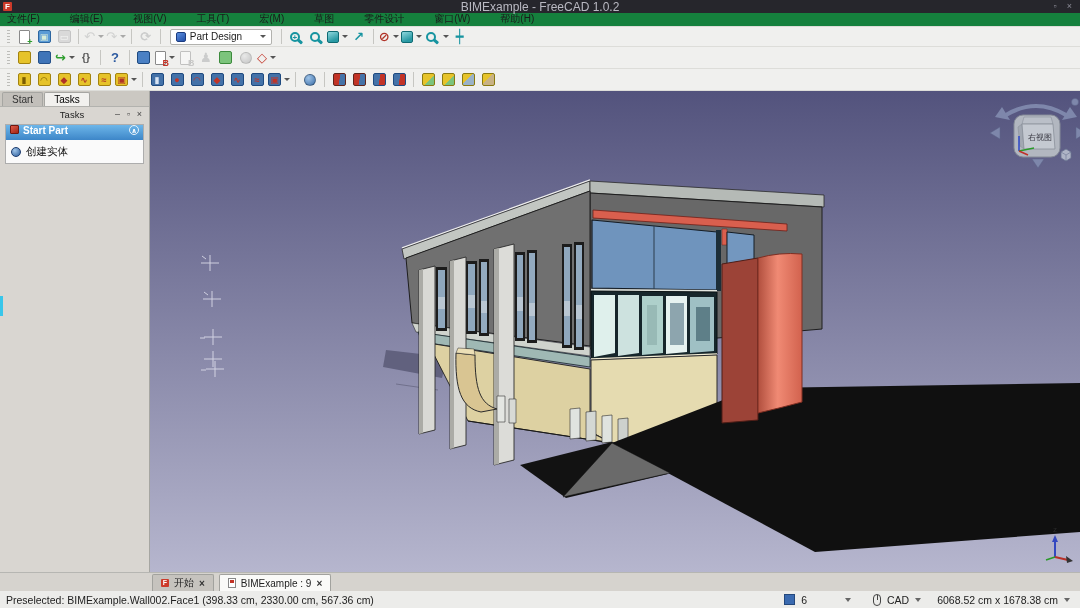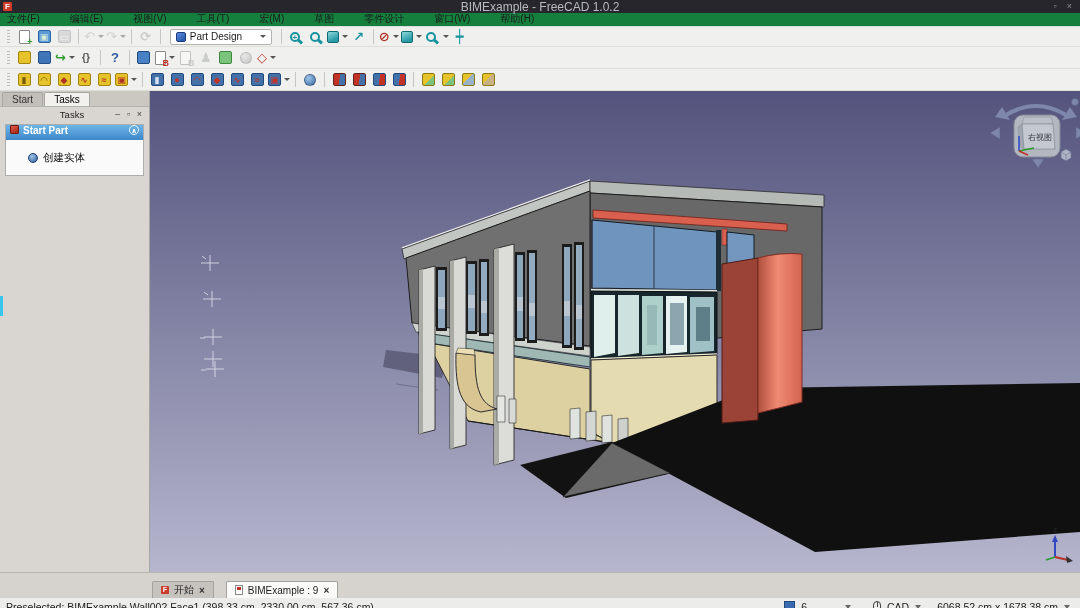--- a/index.html
+++ b/index.html
@@ -45,29 +45,29 @@
   .dock-tabs{display:flex;background:#cbc8c2;border-bottom:1px solid #b2b2ae;height:16px;align-items:flex-end;padding-left:2px;gap:1px;}
   .dock-tab{font-size:10px;padding:1px 9px;background:#c2bfba;border:1px solid #a6a6a2;border-bottom:none;border-radius:2px 2px 0 0;color:#333;}
   .dock-tab.active{background:#f2f1ee;color:#000;}
   .dock-titlebar{height:14px;display:flex;align-items:center;font-size:9.5px;color:#222;padding:0 4px;}
   .dock-title{flex:1;text-align:center;padding-left:28px;}
   .dockbtn{width:11px;text-align:center;color:#444;font-size:9px;line-height:14px;}
   .task-box{margin:3px 5px;background:#fafafa;border:1px solid #adadad;}
   .task-header{height:15px;background:linear-gradient(180deg,#6db6e9 0%,#3d86c8 100%);color:#fff;font-weight:bold;font-size:10px;display:flex;align-items:flex-start;padding:0 4px;gap:4px;}
   .redcube{width:9px;height:9px;background:linear-gradient(145deg,#e05a48,#a02618);border:1px solid #701810;border-radius:1px;}
   .collapse{margin-left:auto;width:10px;height:10px;border:1px solid #e8f2fa;border-radius:50%;font-size:7px;line-height:9px;text-align:center;color:#fff;}
-  .task-item{height:35px;display:flex;align-items:center;gap:5px;padding:0 22px;background:#fafafa;font-size:10.5px;color:#111;}
+  .task-item{height:23px;display:flex;align-items:center;gap:5px;padding:0 5px;background:#fafafa;font-size:10.5px;color:#111;}
   .blueball{width:10px;height:10px;border-radius:50%;background:radial-gradient(circle at 35% 30%,#9fc4e8,#2c5e9c);border:1px solid #1c3c70;}
   .edge-indicator{position:absolute;left:0;top:205px;width:3px;height:20px;background:#38c6ea;z-index:5;}
 
   .viewport{position:relative;width:930px;height:481px;}
   .viewport svg{display:block;}
 
   
-  .bottombar{height:26px;background:#d6d3ce;border-top:1px solid #b6b6b2;display:flex;align-items:flex-end;padding-left:152px;gap:12px;}
+  .bottombar{height:19px;background:#d6d3ce;border-top:1px solid #b6b6b2;display:flex;align-items:flex-end;padding-left:152px;gap:5px;}
   .doctab{height:17px;display:inline-flex;align-items:center;gap:5px;padding:0 8px;background:#c6c3be;border:1px solid #a2a29e;border-bottom:none;border-radius:2px 2px 0 0;font-size:10px;color:#222;}
   .doctab.active{background:#fafaf8;}
   .doctab .close{font-weight:bold;font-size:10px;color:#333;}
   .minilogo{width:8px;height:8px;background:#cc3a2a;color:#fff;font-size:7px;font-weight:bold;line-height:8px;text-align:center;border-radius:1px;}
   .minipage{width:8px;height:10px;background:#fff;border:1px solid #888;position:relative;}
   .minipage::after{content:"";position:absolute;left:1px;top:1px;width:4px;height:3px;background:#c23326;}
 
   
   .statusbar{height:17px;background:#ececea;display:flex;align-items:center;font-size:10.5px;color:#222;padding:0 6px;}
   .sb-right{margin-left:auto;display:flex;align-items:center;gap:6px;padding-right:4px;}

